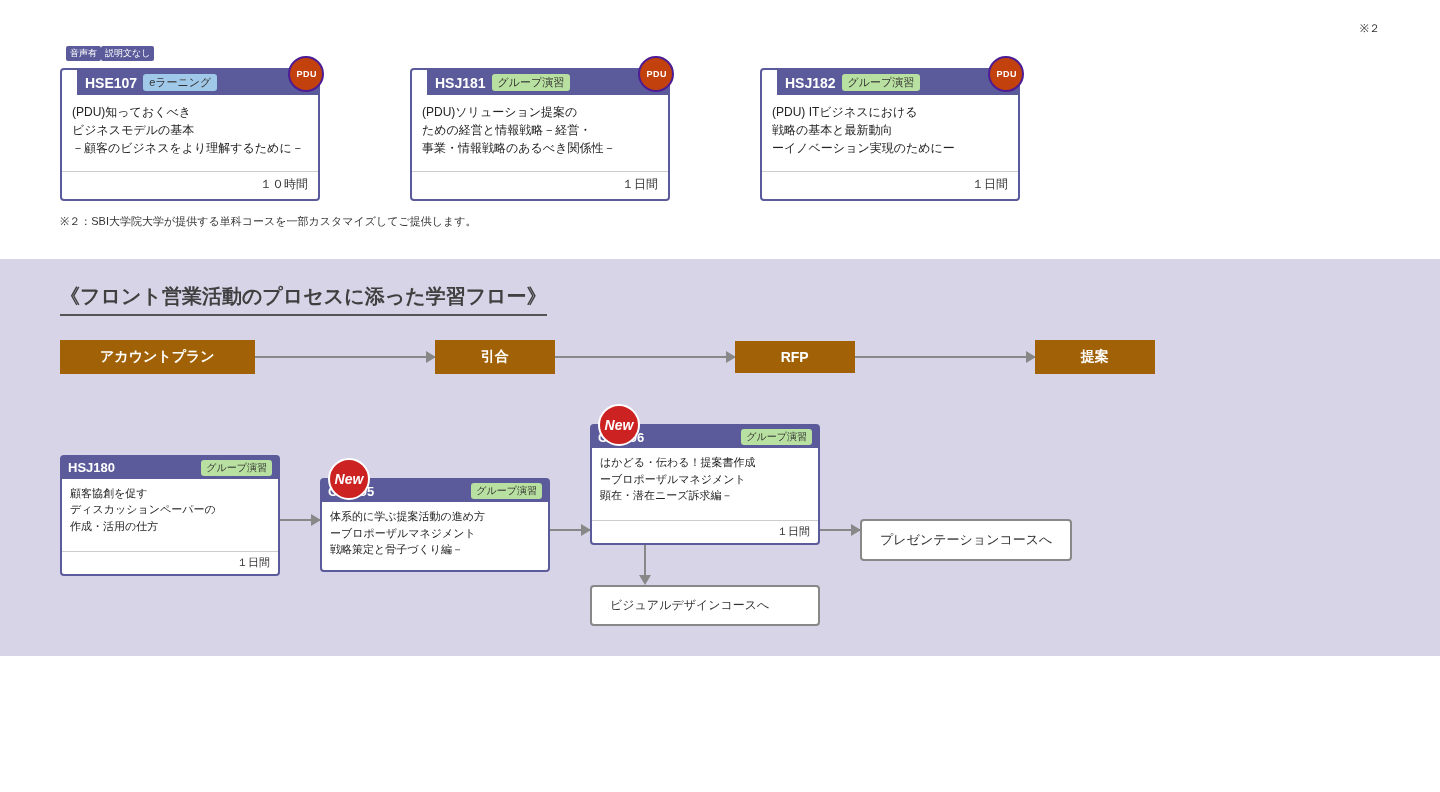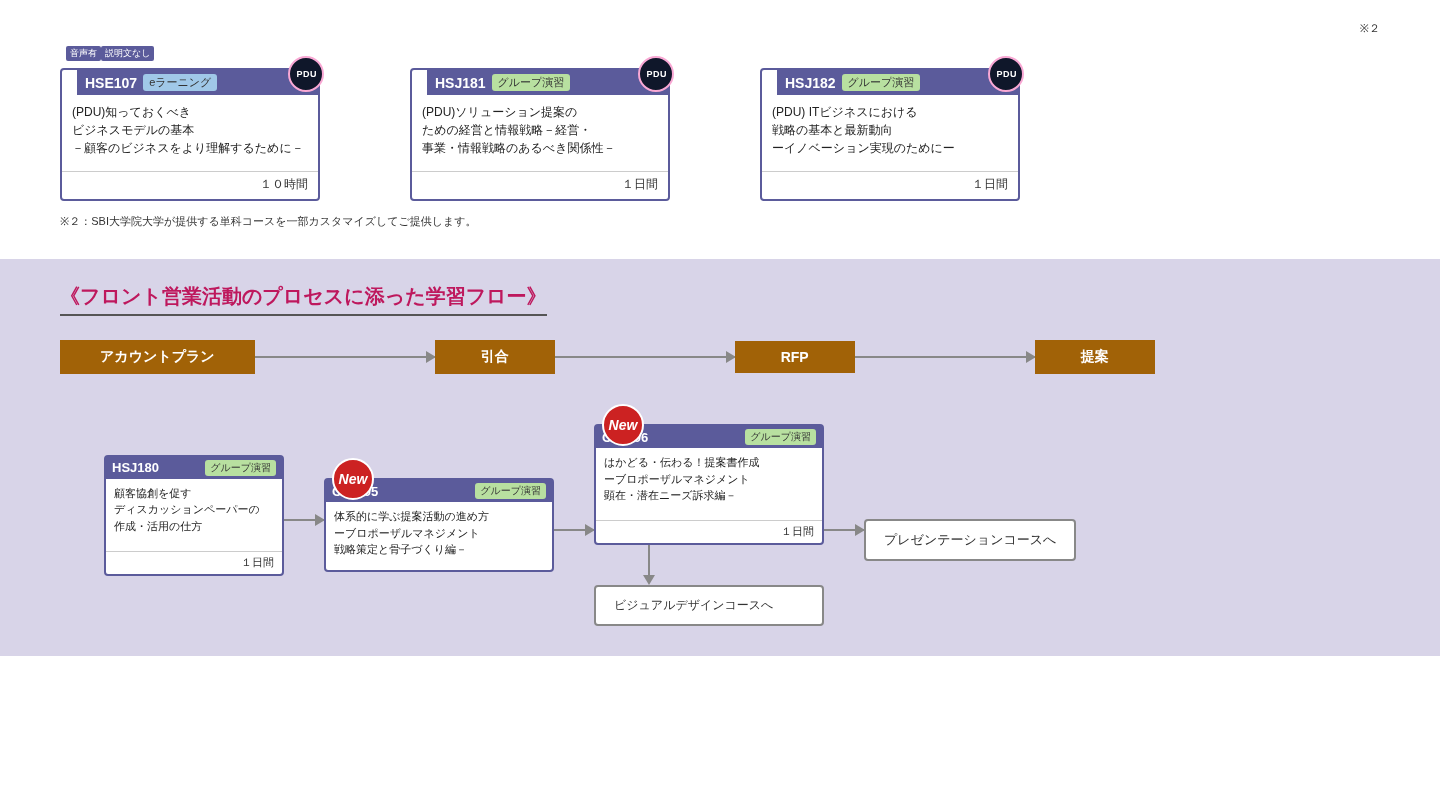--- a/index.html
+++ b/index.html
@@ -78,31 +78,31 @@
       font-size: 12px;
       color: #333;
       border-top: 1px solid #ccc;
       margin-top: 6px;
     }
 
     .pdu-badge {
       position: absolute;
       top: -14px;
       right: -6px;
-      background: #0f172a;
+      background: #c2410c;
       color: #fff;
       border-radius: 50%;
       width: 36px;
       height: 36px;
       display: flex;
       align-items: center;
       justify-content: center;
       font-size: 10px;
       font-weight: bold;
-      border: 2px solid #f9a8d4;
+      border: 2px solid #4c1d95;
       letter-spacing: -0.5px;
     }
 
     .audio-badges {
       position: absolute;
       top: -24px;
       left: 4px;
       display: flex;
       gap: 0;
     }
@@ -124,21 +124,21 @@
     
     .bottom-section {
       background: #d8d4e8;
       margin-top: 20px;
       padding: 24px 60px 30px 60px;
     }
 
     .section-title {
       font-size: 20px;
       font-weight: bold;
-      color: #be185d;
+      color: #404040;
       border-bottom: 2px solid #555;
       padding-bottom: 4px;
       display: inline-block;
       margin-bottom: 24px;
     }
 
     
     .process-row {
       display: flex;
       align-items: center;
@@ -154,24 +154,23 @@
       font-weight: bold;
       min-width: 120px;
       text-align: center;
       position: relative;
     }
 
     
     .course-card-sm {
       border: 2px solid #5b5b9b;
       border-radius: 4px;
-      width: 180px;
+      width: 220px;
       background: #fff;
       position: relative;
-      margin-left: 44px;
     }
 
     .course-card-lg {
       border: 2px solid #5b5b9b;
       border-radius: 4px;
       width: 230px;
       background: #fff;
       position: relative;
     }
 

